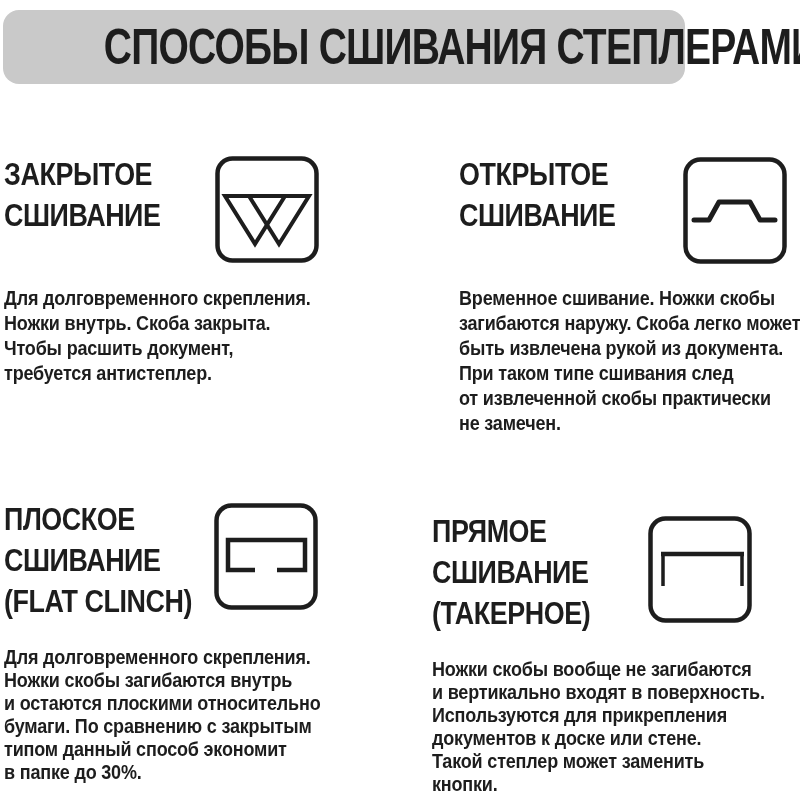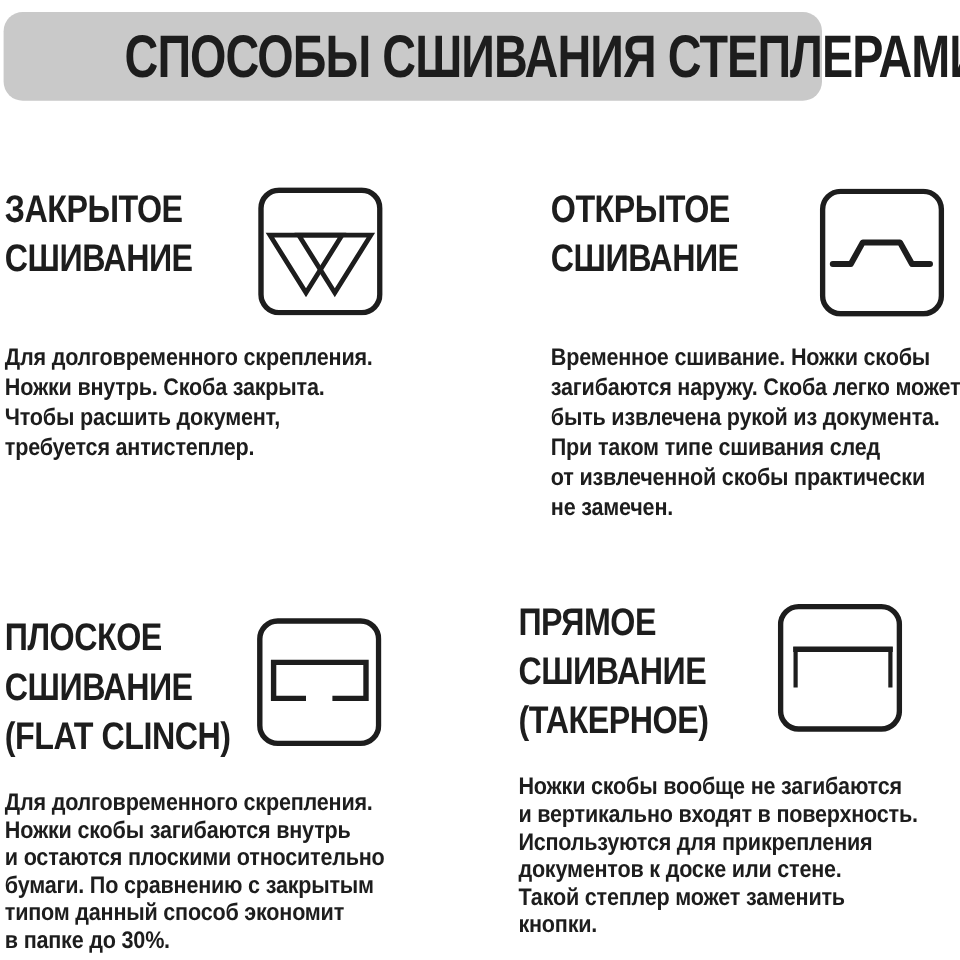--- a/index.html
+++ b/index.html
@@ -21,22 +21,22 @@
     display:flex;align-items:center;justify-content:flex-start;
   }
   .title-bar h1{
     font-size:50px;font-weight:700;color:var(--text);
     white-space:nowrap;letter-spacing:-1px;
     transform:scaleX(0.78);transform-origin:center center;
   }
   .quad{position:absolute;}
   .s-tl{left:4px;top:140px;width:400px;height:330px;text-decoration:underline;}
   .s-tr{left:432px;top:140px;width:368px;height:330px;margin-left:27px;}
-  .s-bl{left:4px;top:495px;width:400px;height:305px;}
-  .s-br{left:432px;top:482px;width:368px;height:305px;}
+  .s-bl{left:4px;top:483px;width:400px;height:305px;}
+  .s-br{left:432px;top:495px;width:368px;height:305px;}
   .heading{
     position:absolute;left:0;
     font-size:32px;line-height:41px;font-weight:700;color:var(--text);
     white-space:nowrap;letter-spacing:-0.5px;
     transform:scaleX(0.84);transform-origin:left top;
   }
   .top .heading{top:14px;}
   .bottom .heading{top:16px;}
   .heading span{display:block;}
   .icon-box{position:absolute;width:104px;height:107px;}

